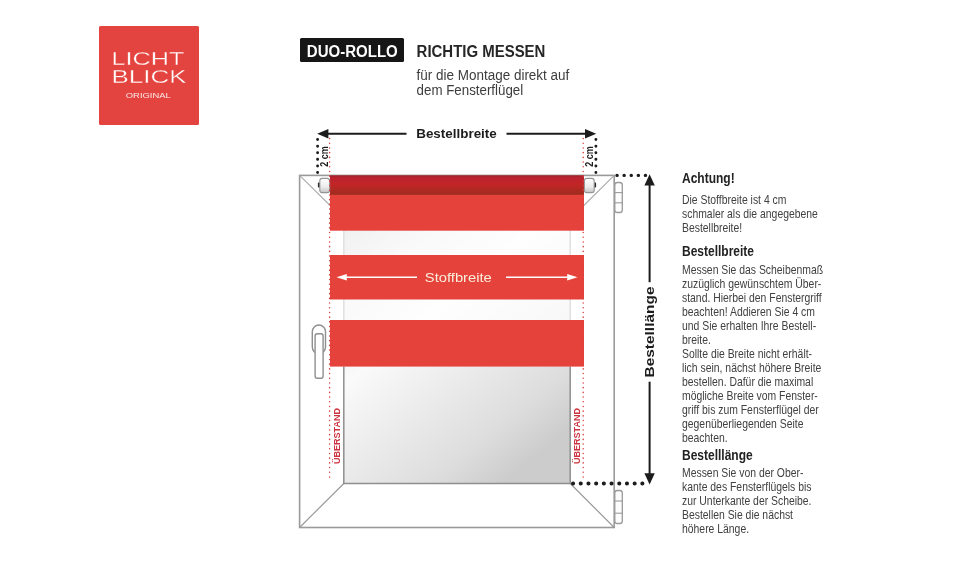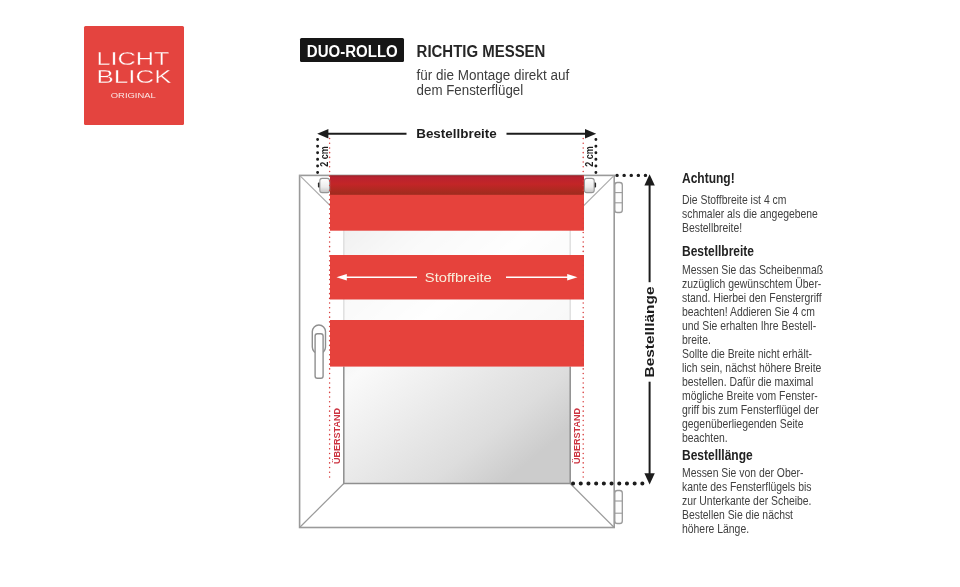--- a/index.html
+++ b/index.html
@@ -3,21 +3,21 @@
 <meta charset="utf-8">
 <style>
   html,body{margin:0;padding:0;background:#ffffff;}
   body{width:960px;height:587px;position:relative;overflow:hidden;
        font-family:"Liberation Sans",sans-serif;}
   .abs{position:absolute;}
 </style>
 </head>
 <body>
 
-<div class="abs" style="left:84px;top:26px;width:100px;height:99px;background:#e4443f;border-radius:1.5px;">
+<div class="abs" style="left:99px;top:26px;width:100px;height:99px;background:#e4443f;border-radius:1.5px;">
 <svg width="100" height="99" viewBox="0 0 100 99" xmlns="http://www.w3.org/2000/svg">
   <text x="12.5" y="39.2" font-size="19" font-weight="400" fill="#ffffff" stroke="#e4443f" stroke-width="0.35" textLength="73" lengthAdjust="spacingAndGlyphs" font-family="Liberation Sans, sans-serif">LICHT</text>
   <text x="12.5" y="56.6" font-size="19" font-weight="400" fill="#ffffff" stroke="#e4443f" stroke-width="0.35" textLength="75" lengthAdjust="spacingAndGlyphs" font-family="Liberation Sans, sans-serif">BLICK</text>
   <text x="26.8" y="71.9" font-size="7.6" font-weight="400" fill="#fbe9e8" textLength="45" lengthAdjust="spacingAndGlyphs" font-family="Liberation Sans, sans-serif">ORIGINAL</text>
 </svg>
 </div>
 
 <div class="abs" style="left:300px;top:37.8px;width:104px;height:24px;background:#161616;border-radius:1.5px;"></div>
 <svg class="abs" style="left:300px;top:37.8px;" width="104" height="24" viewBox="0 0 104 24" xmlns="http://www.w3.org/2000/svg">
   <text x="6.8" y="18.6" font-size="16" font-weight="bold" fill="#ffffff" textLength="91" lengthAdjust="spacingAndGlyphs" font-family="Liberation Sans, sans-serif">DUO-ROLLO</text>

